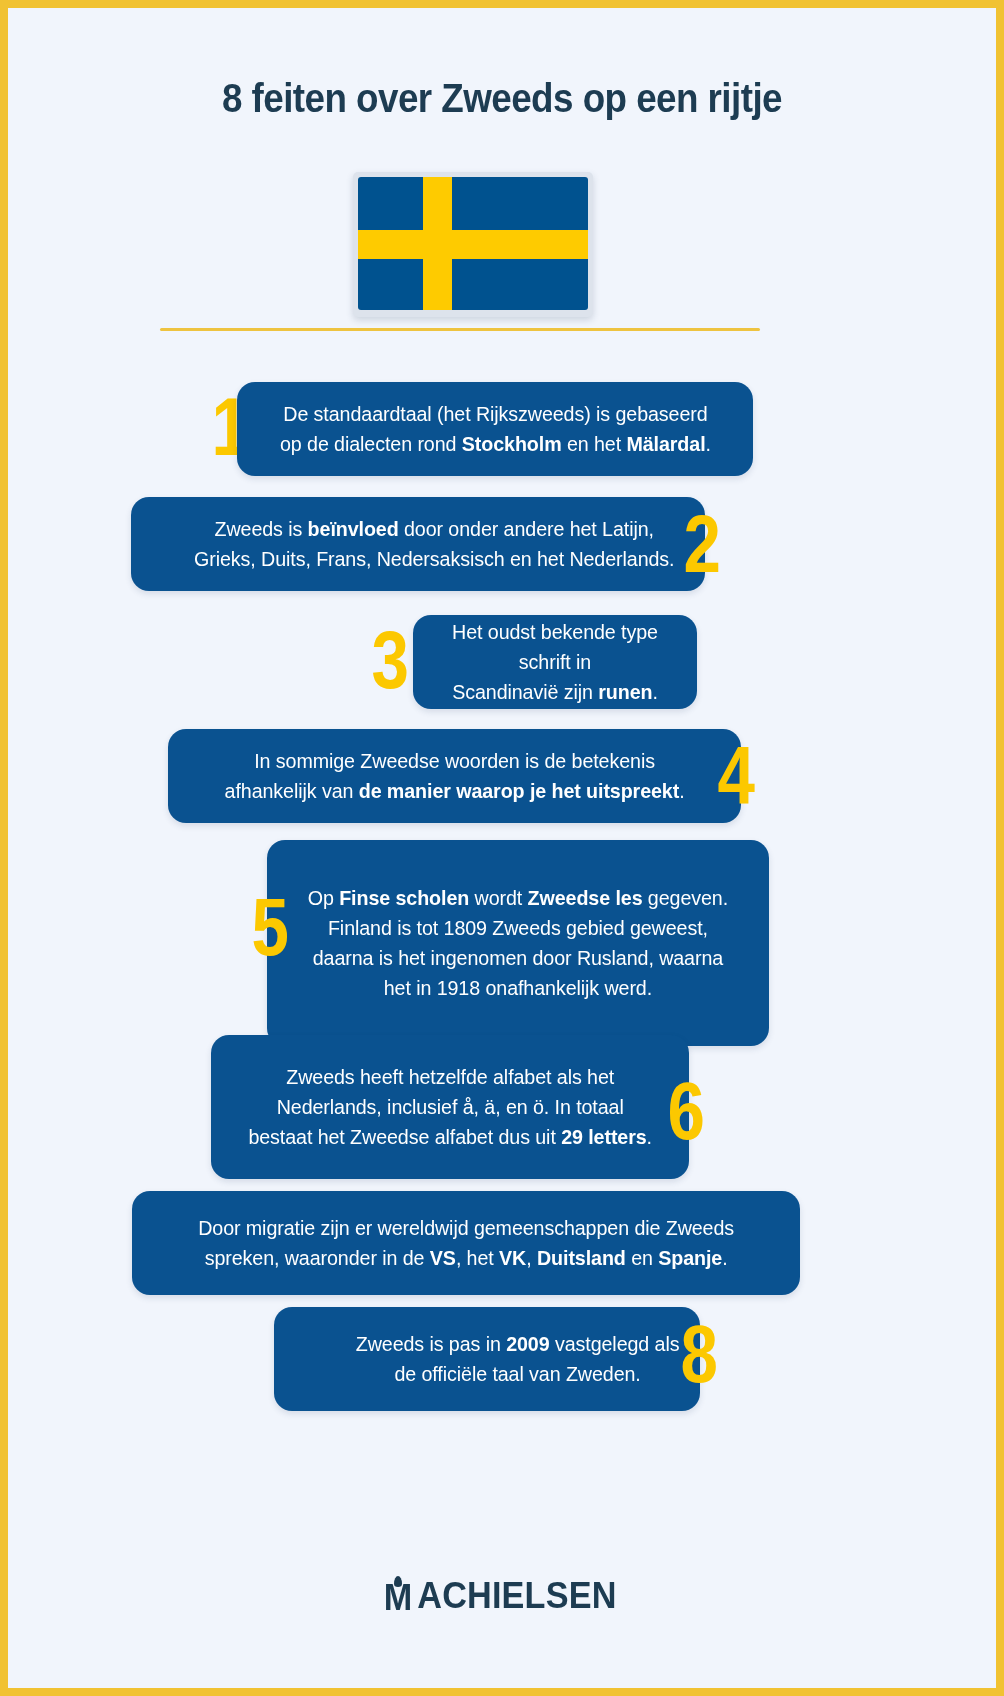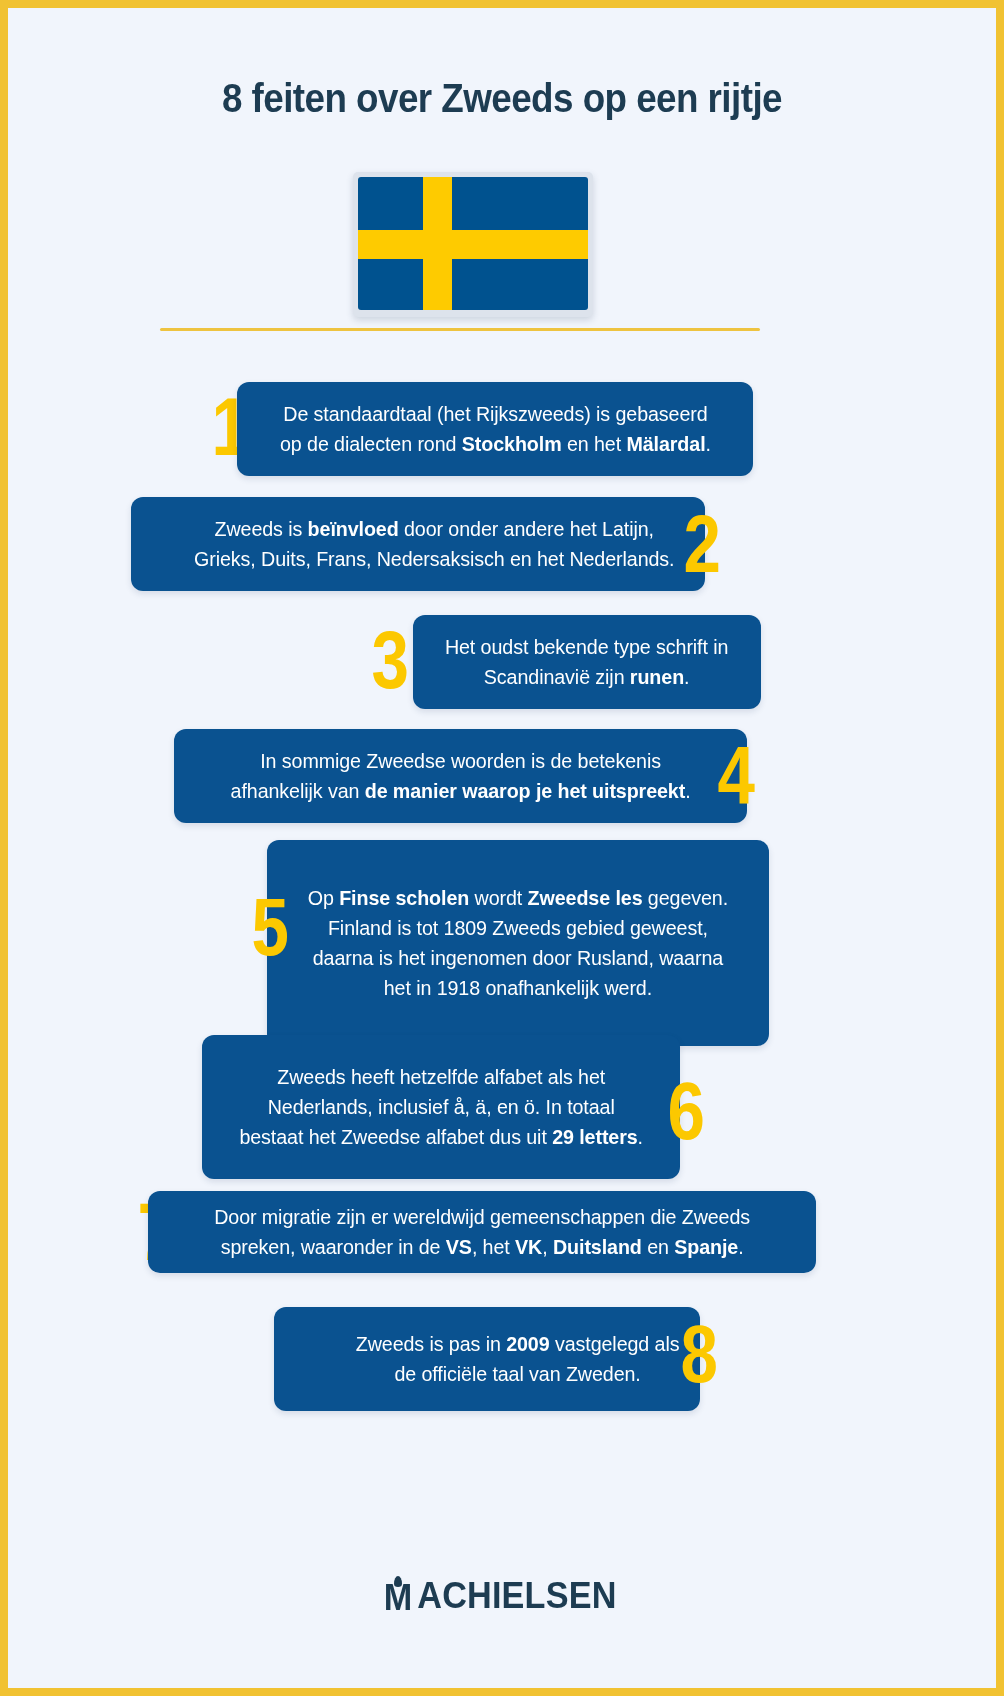--- a/index.html
+++ b/index.html
@@ -81,21 +81,21 @@
     border-radius:2px;
   }
 
   
   .fact {
     position:absolute;
   }
   .card {
     position:absolute;
     background:#0a5290;
-    border-radius:12px;
+    border-radius:18px;
     box-shadow:0 3px 6px rgba(30,55,90,0.13);
     display:flex;
     align-items:center;
     justify-content:center;
   }
   .card-text {
     color:#ffffff;
     font-family:"Liberation Sans Narrow","Liberation Sans", sans-serif;
     font-size:20.5px;
     line-height:30px;
@@ -194,49 +194,49 @@
 
   <div class="fact">
     <div class="num front" style="left:658px; top:495px; width:70px; text-align:center;">2</div>
     <div class="card" style="left:123px; top:489px; width:574px; height:94px;padding-left:32px;">
       <div class="card-text">Zweeds is <b>beïnvloed</b> door onder andere het Latijn,<br>Grieks, Duits, Frans, Nedersaksisch en het Nederlands.</div>
     </div>
   </div>
 
   <div class="fact">
     <div class="num front" style="left:346px; top:611px; width:70px; text-align:center;">3</div>
-    <div class="card" style="left:405px; top:607px; width:348px; height:94px;align-items:center;">
+    <div class="card" style="left:405px; top:607px; width:284px; height:94px;align-items:center;">
       <div class="card-text">Het oudst bekende type schrift in<br>Scandinavië zijn <b>runen</b>.</div>
     </div>
   </div>
 
   <div class="fact">
     <div class="num front" style="left:692px; top:726px; width:70px; text-align:center;">4</div>
-    <div class="card" style="left:160px; top:721px; width:573px; height:94px;margin-left:6px;">
+    <div class="card" style="left:160px; top:721px; width:573px; height:94px;">
       <div class="card-text">In sommige Zweedse woorden is de betekenis<br>afhankelijk van <b>de manier waarop je het uitspreekt</b>.</div>
     </div>
   </div>
 
   <div class="fact">
     <div class="num front" style="left:226px; top:878px; width:70px; text-align:center;">5</div>
     <div class="card" style="left:259px; top:832px; width:502px; height:206px;">
       <div class="card-text">Op <b>Finse scholen</b> wordt <b>Zweedse les</b> gegeven.<br>Finland is tot 1809 Zweeds gebied geweest,<br>daarna is het ingenomen door Rusland, waarna<br>het in 1918 onafhankelijk werd.</div>
     </div>
   </div>
 
   <div class="fact">
     <div class="num front" style="left:642px; top:1062px; width:70px; text-align:center;">6</div>
-    <div class="card" style="left:194px; top:1027px; width:478px; height:144px;">
+    <div class="card" style="left:203px; top:1027px; width:478px; height:144px;">
       <div class="card-text">Zweeds heeft hetzelfde alfabet als het<br>Nederlands, inclusief å, ä, en ö. In totaal<br>bestaat het Zweedse alfabet dus uit <b>29 letters</b>.</div>
     </div>
   </div>
 
   <div class="fact">
     <div class="num behind" style="left:112px; top:1183px; width:70px; text-align:center;">7</div>
-    <div class="card" style="left:140px; top:1183px; width:668px; height:82px;">
+    <div class="card" style="left:124px; top:1183px; width:668px; height:104px;">
       <div class="card-text">Door migratie zijn er wereldwijd gemeenschappen die Zweeds<br>spreken, waaronder in de <b>VS</b>, het <b>VK</b>, <b>Duitsland</b> en <b>Spanje</b>.</div>
     </div>
   </div>
 
   <div class="fact">
     <div class="num front" style="left:655px; top:1305px; width:70px; text-align:center;">8</div>
     <div class="card" style="left:266px; top:1299px; width:426px; height:104px;justify-content:flex-end;">
       <div class="card-text">Zweeds is pas in <b>2009</b> vastgelegd als<br>de officiële taal van Zweden.</div>
     </div>
   </div>

